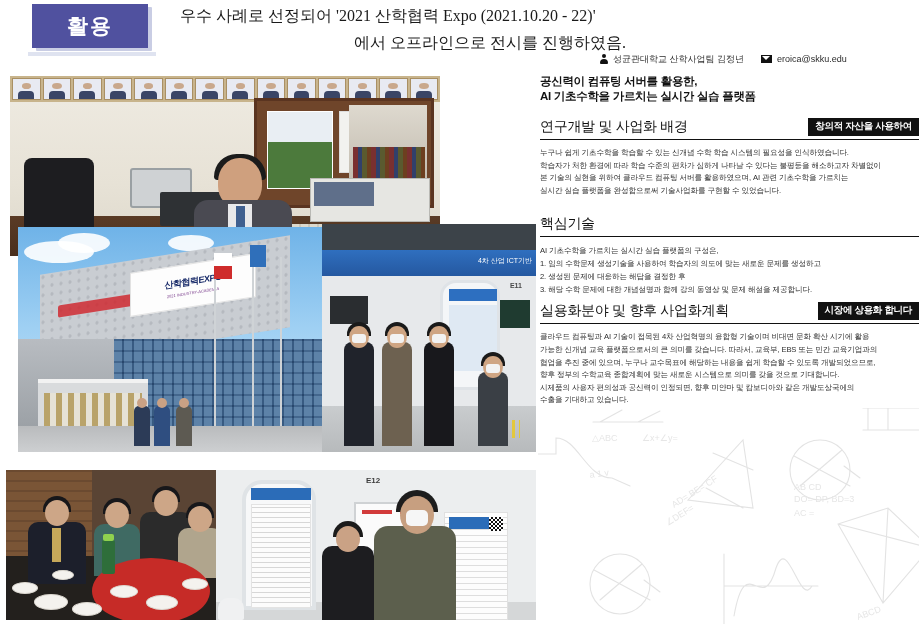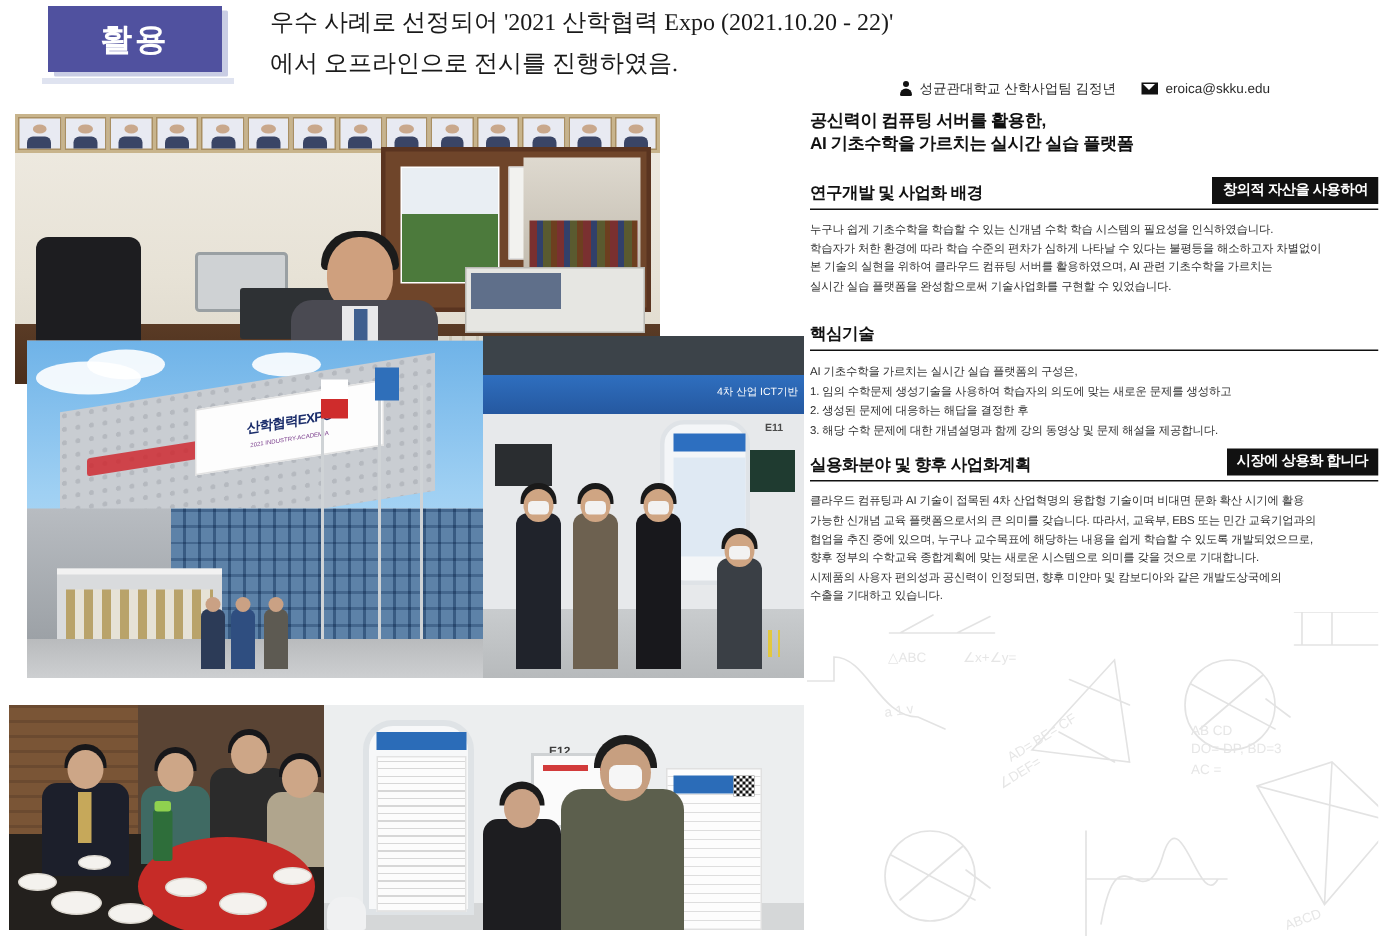--- a/index.html
+++ b/index.html
@@ -25,21 +25,21 @@
   }
   #badge-underline{
     position:absolute; left:28px; top:52px; width:128px; height:4px;
     background:#dfe3f0;
   }
   #header-title{
     position:absolute; left:180px; top:2px; width:620px;
     font-family:"Liberation Serif","DejaVu Serif",serif;
     font-size:16px; line-height:27px; color:#1a1a1a; font-weight:400;
   }
-  #header-title .l2{ display:block; }
+  #header-title .l2{ display:block;text-align:center; }
   #byline{
     position:absolute; left:600px; top:52px; width:315px; height:14px;
     display:flex; align-items:center; gap:5px;
     font-size:9px; color:#2b2b2b;
   }
   #byline .person-icon, #byline .mail-icon{
     display:inline-block; position:relative; flex:0 0 auto;
   }
   .person-icon{ width:8px; height:10px; }
   .person-icon .head{ position:absolute; left:2px; top:0; width:4px; height:4px; border-radius:50%; background:#111; }
@@ -208,21 +208,21 @@
   #photo-booth2{ left:216px; top:398px; width:320px; height:150px; }
   #photo-booth2 .wall{ position:absolute; inset:0; background:#eceeef; }
   #photo-booth2 .floor{ position:absolute; left:0; bottom:0; width:100%; height:18px; background:#d5d7d8; }
   #photo-booth2 .frame{ position:absolute; left:26px; top:10px; width:74px; height:130px;
      background:#f7f8f9; border:4px solid #dfe3e6; border-radius:20px 20px 0 0; }
   #photo-booth2 .frame .cap{ position:absolute; left:5px; top:4px; width:60px; height:12px;
      background:#2b6cb8; }
   #photo-booth2 .frame .doc{ position:absolute; left:5px; top:20px; width:60px; height:104px;
      background:#fcfcfc; border:1px solid #e3e3e3;
      background-image:repeating-linear-gradient(0deg,transparent 0 4px,#d7d7d7 4px 5px); }
-  #photo-booth2 .e12{ position:absolute; left:150px; top:26px; font-size:8px; font-weight:bold; color:#3d3d3d; }
+  #photo-booth2 .e12{ position:absolute; left:150px; top:6px; font-size:8px; font-weight:bold; color:#3d3d3d; }
   #photo-booth2 .tv{ position:absolute; left:138px; top:32px; width:78px; height:50px;
      background:#fbfbfb; border:2px solid #cfd2d4; }
   #photo-booth2 .tv .red{ position:absolute; left:6px; top:6px; width:30px; height:4px; background:#d23b3b;}
   #photo-booth2 .tv .red2{ position:absolute; right:6px; top:6px; width:24px; height:4px; background:#d23b3b;}
   #photo-booth2 .poster{ position:absolute; left:228px; top:42px; width:64px; height:108px;
      background:#fdfdfd; border:1px solid #e0e0e0;
      background-image:repeating-linear-gradient(0deg,transparent 0 5px,#dedede 5px 6px); }
   #photo-booth2 .poster .qr{ position:absolute; right:4px; top:4px; width:14px; height:14px;
      background:repeating-conic-gradient(#111 0 25%,#fff 0 50%) 0 0/4px 4px; }
   #photo-booth2 .poster .ttl{ position:absolute; left:4px; top:4px; width:40px; height:12px; background:#2b6cb8; }
@@ -241,21 +241,21 @@
   #photo-booth2 .m2 .msk{ position:absolute; left:32px; top:-16px; width:22px; height:16px;
      border-radius:5px; background:#f6f6f6; }
   #photo-booth2 .stool{ position:absolute; left:2px; bottom:0; width:26px; height:22px;
      background:#f0f1f2; border-radius:10px 10px 2px 2px; }
 
   
   #content{ position:absolute; left:540px; top:74px; width:379px; height:550px; }
   .ttl-main{ font-size:11.5px; font-weight:bold; color:#111; line-height:15px; letter-spacing:-0.3px; }
   .sec{ margin-top:14px; }
   .sec-headrow{ display:flex; align-items:flex-end; justify-content:space-between; }
-  .sec-title{ font-size:11px; font-weight:bold; color:#111; letter-spacing:-0.3px; }
+  .sec-title{ font-size:14px; font-weight:normal; color:#111; letter-spacing:-0.3px; }
   .sec-rule{ border-bottom:1.4px solid #111; margin-top:3px; }
   .black-tag{
     background:#111; color:#fff; font-size:9.5px; font-weight:bold;
     padding:2px 7px 3px; letter-spacing:-0.3px; white-space:nowrap;
   }
   .body-text{ font-size:7.6px; line-height:12.6px; color:#2d2d2d; margin-top:7px; letter-spacing:-0.1px; }
   .body-text p{ margin:0; }
   .list-line{ font-size:7.6px; line-height:13px; color:#2d2d2d; }
 
   

